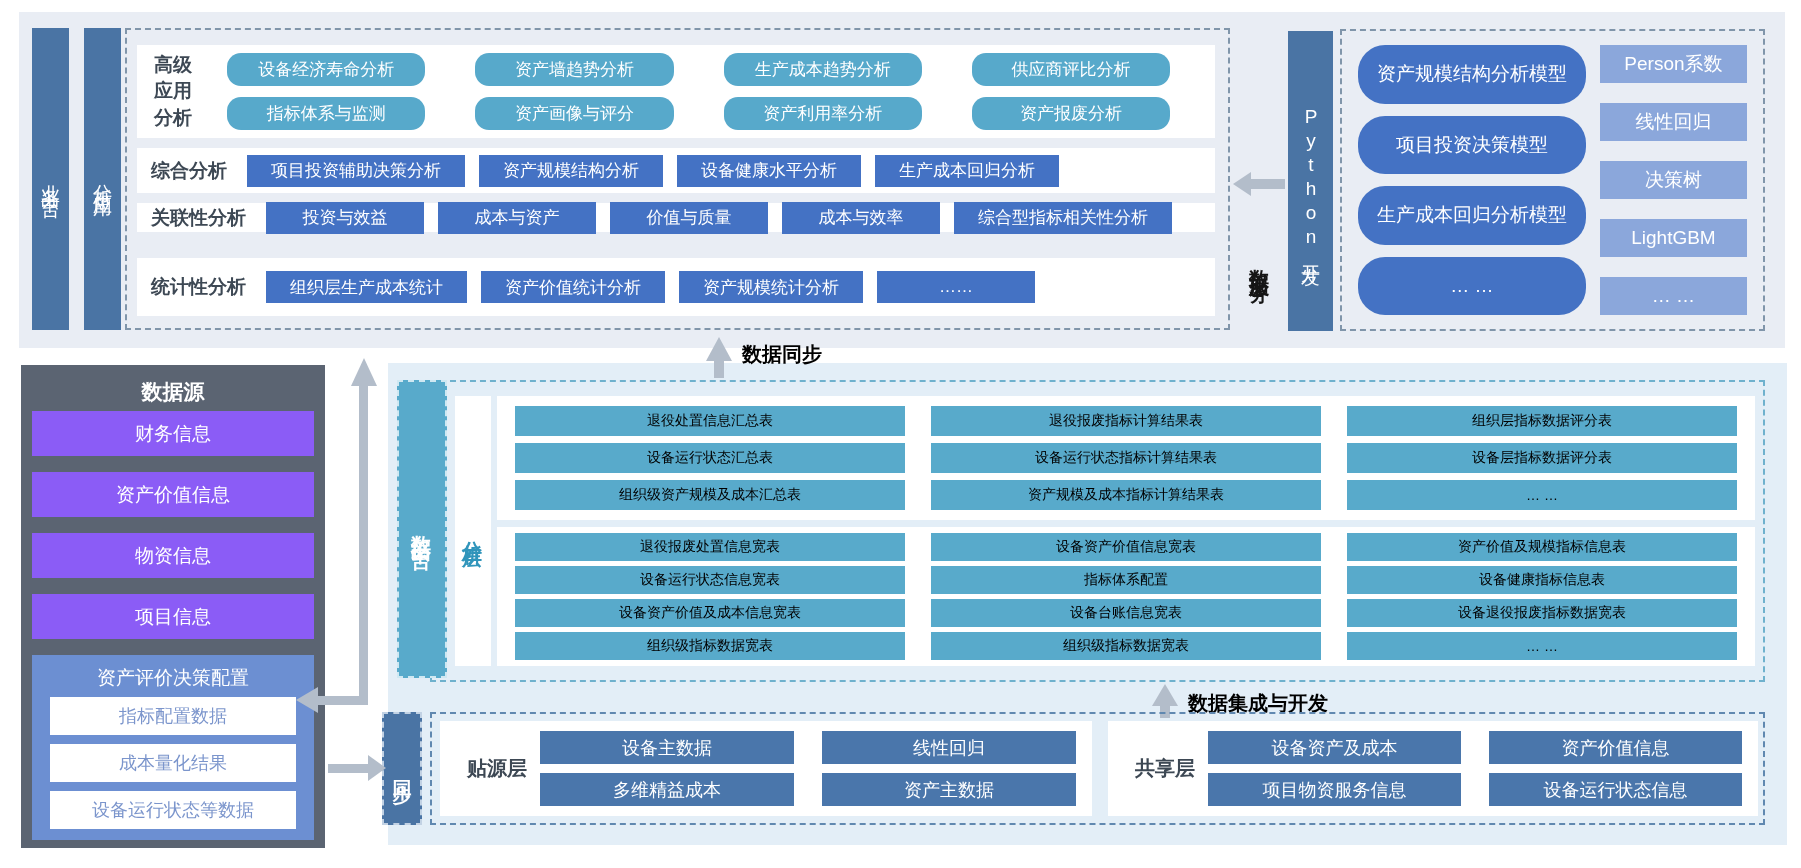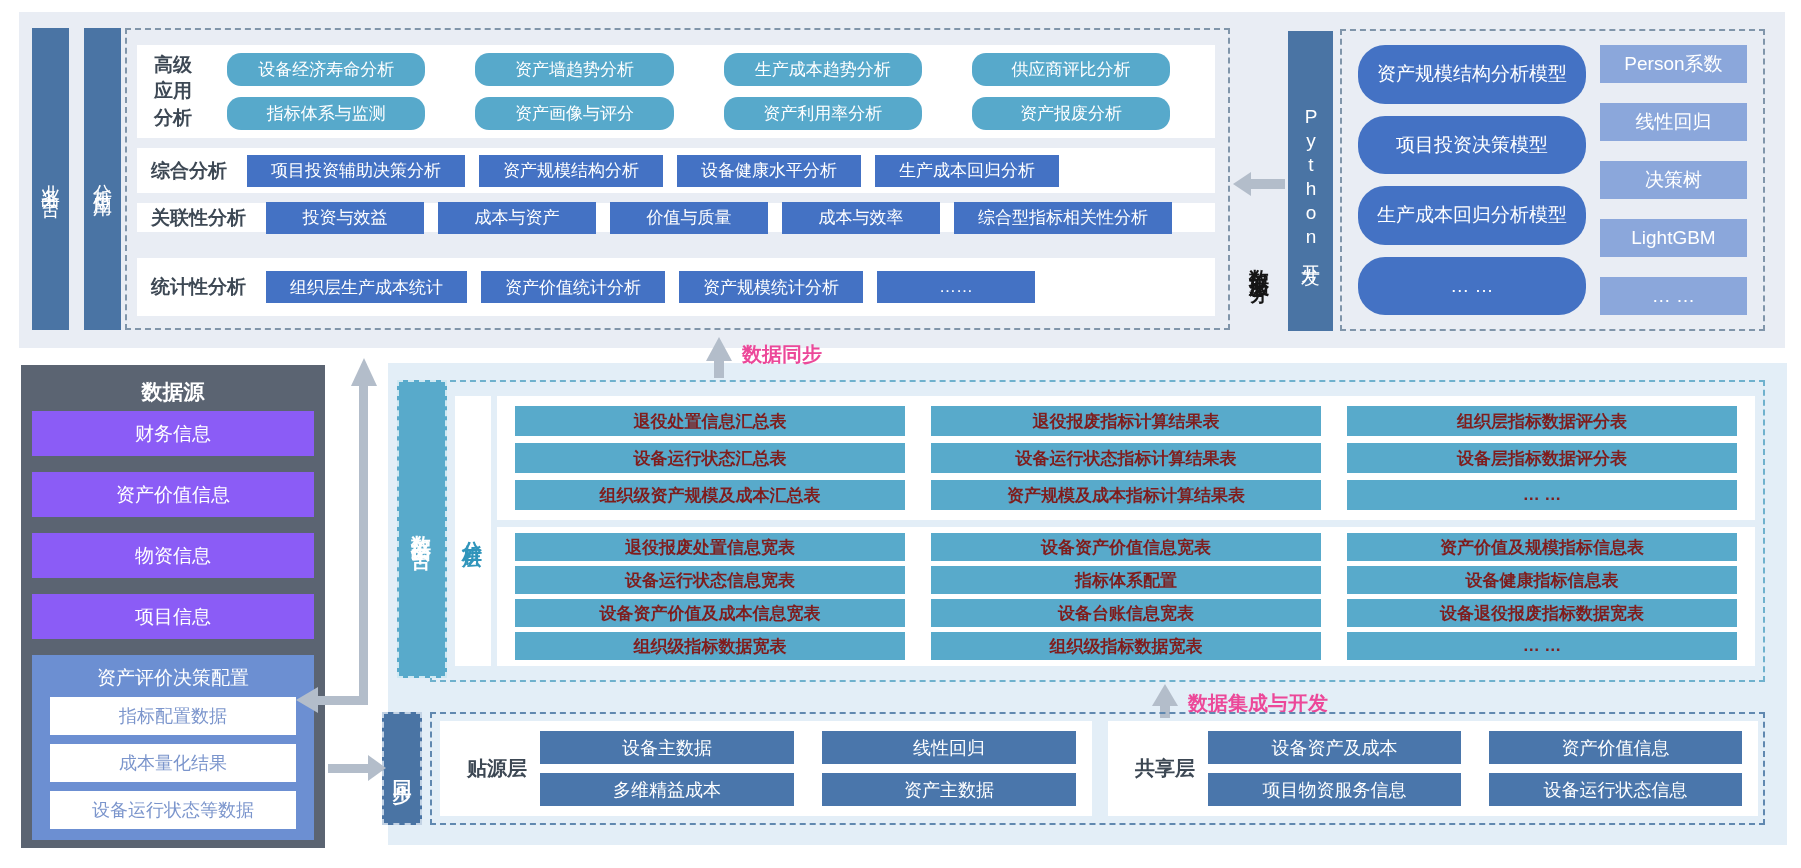--- a/index.html
+++ b/index.html
@@ -43,41 +43,41 @@
 
   
   .py-rect{left:1340px;top:29px;width:425px;height:302px;display:flex;gap:14px;padding:14px 16px;}
   .py-col{display:flex;flex-direction:column;}
   .py-models{flex:1.55;gap:12px;}
   .py-algos{flex:1;gap:20px;border-radius:11px;}
   .py-model{flex:1;background:#4472c4;color:#fff;font-size:19px;display:flex;align-items:center;justify-content:center;border-radius:27px;}
   .py-algo{flex:1;background:#8ba7db;color:#fff;font-size:19px;display:flex;align-items:center;justify-content:center;}
 
   
-  .flabel{font-size:20px;font-weight:600;color:#ec4899;white-space:nowrap;}
+  .flabel{font-size:20px;font-weight:600;color:#000000;white-space:nowrap;}
   .v-label{
     writing-mode:vertical-rl;text-orientation:upright;
     font-size:20px;font-weight:600;color:#151515;letter-spacing:5px;
     display:flex;align-items:center;justify-content:center;
   }
 
   
   .ds-box{left:21px;top:365px;width:304px;height:483px;background:#5b6472;padding:12px 11px 0 11px;}
   .ds-title{color:#fff;font-size:21px;font-weight:700;text-align:center;height:34px;line-height:30px;}
   .ds-items .ds-item{height:45px;margin-bottom:16px;background:#8b5cf6;color:#fff;font-size:19px;display:flex;align-items:center;justify-content:center;}
   .ds-group{background:#6c8fd2;padding:4px 0 2px 0;}
   .ds-group-title{color:#fff;font-size:19px;text-align:center;height:38px;line-height:38px;}
   .ds-subwrap .ds-sub{height:38px;margin:0 18px 9px 18px;background:#fff;color:#7b95cc;font-size:18px;display:flex;align-items:center;justify-content:center;}
 
   
   .layer-strip{left:455px;top:396px;width:36px;height:270px;background:#fff;
     writing-mode:vertical-rl;text-orientation:upright;display:flex;align-items:center;justify-content:center;
     color:#3095bb;font-size:20px;font-weight:700;letter-spacing:4px;}
   .tbl-panel{left:497px;width:1258px;background:#fff;display:grid;grid-template-columns:repeat(3,1fr);column-gap:26px;align-content:center;padding:0 18px;}
-  .tbl{background:#58aacb;color:#7f1d1d;font-size:17px;display:flex;align-items:center;justify-content:center;white-space:nowrap;font-weight:bold;}
+  .tbl{background:#58aacb;color:#000000;font-size:14px;display:flex;align-items:center;justify-content:center;white-space:nowrap;}
   .g1{top:396px;height:124px;row-gap:7px;}
   .g1 .tbl{height:30px;}
   .g2{top:527px;height:139px;row-gap:5px;}
   .g2 .tbl{height:28px;}
 
   
   .layer-panel{top:721px;height:95px;background:#fff;display:flex;align-items:center;}
   .layer-title{width:86px;text-align:center;font-size:20px;font-weight:700;color:#3d4854;flex-shrink:0;padding-left:14px;}
   .b-grid{flex:1;display:grid;grid-template-columns:1fr 1fr;column-gap:28px;row-gap:9px;align-content:center;padding-right:16px;}
   .b-grid .b-btn{height:33px;background:#4a76ab;color:#fff;font-size:18px;display:flex;align-items:center;justify-content:center;}

